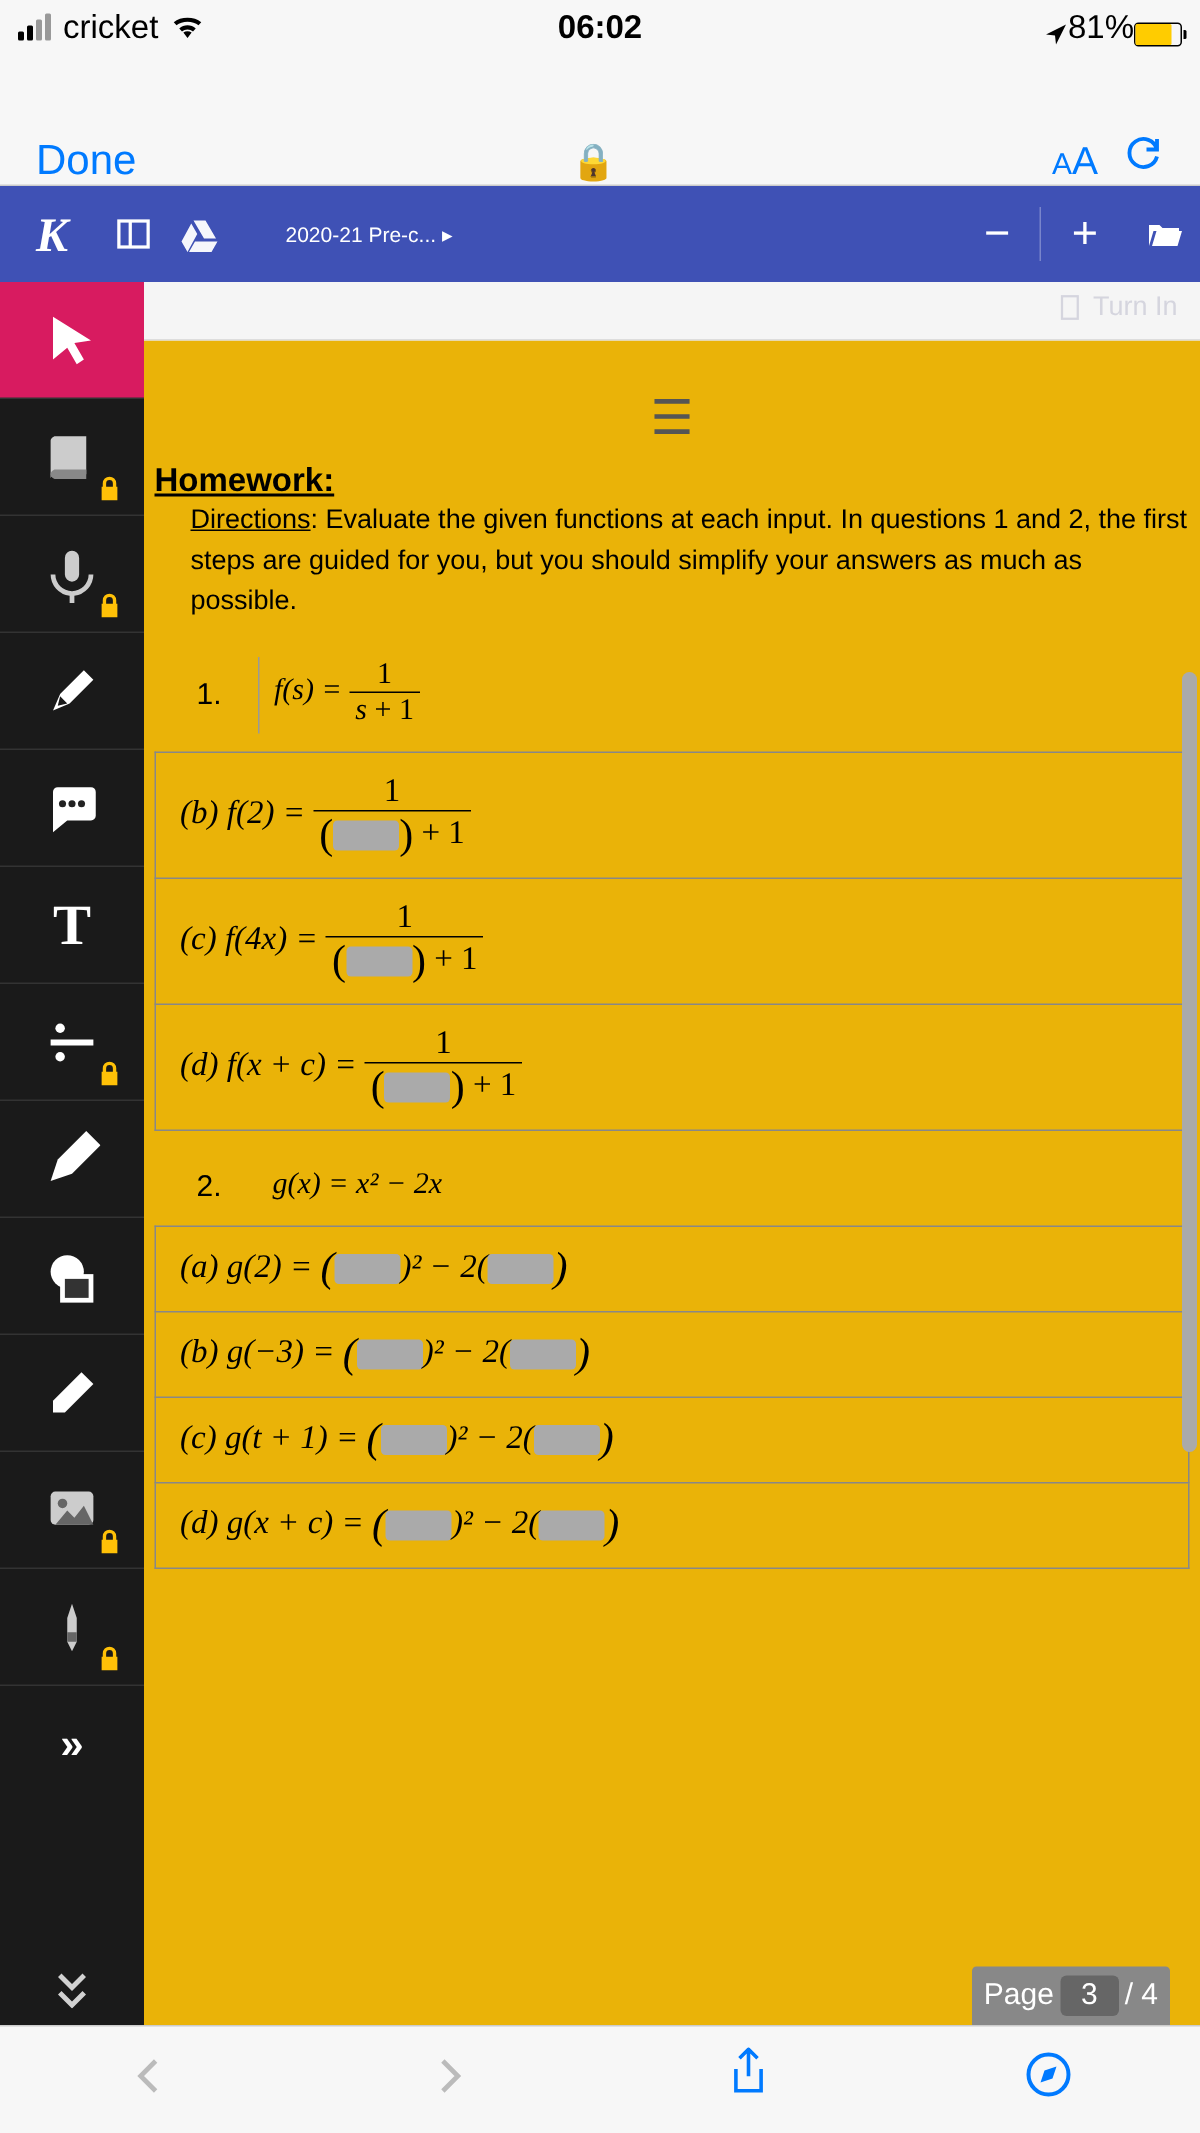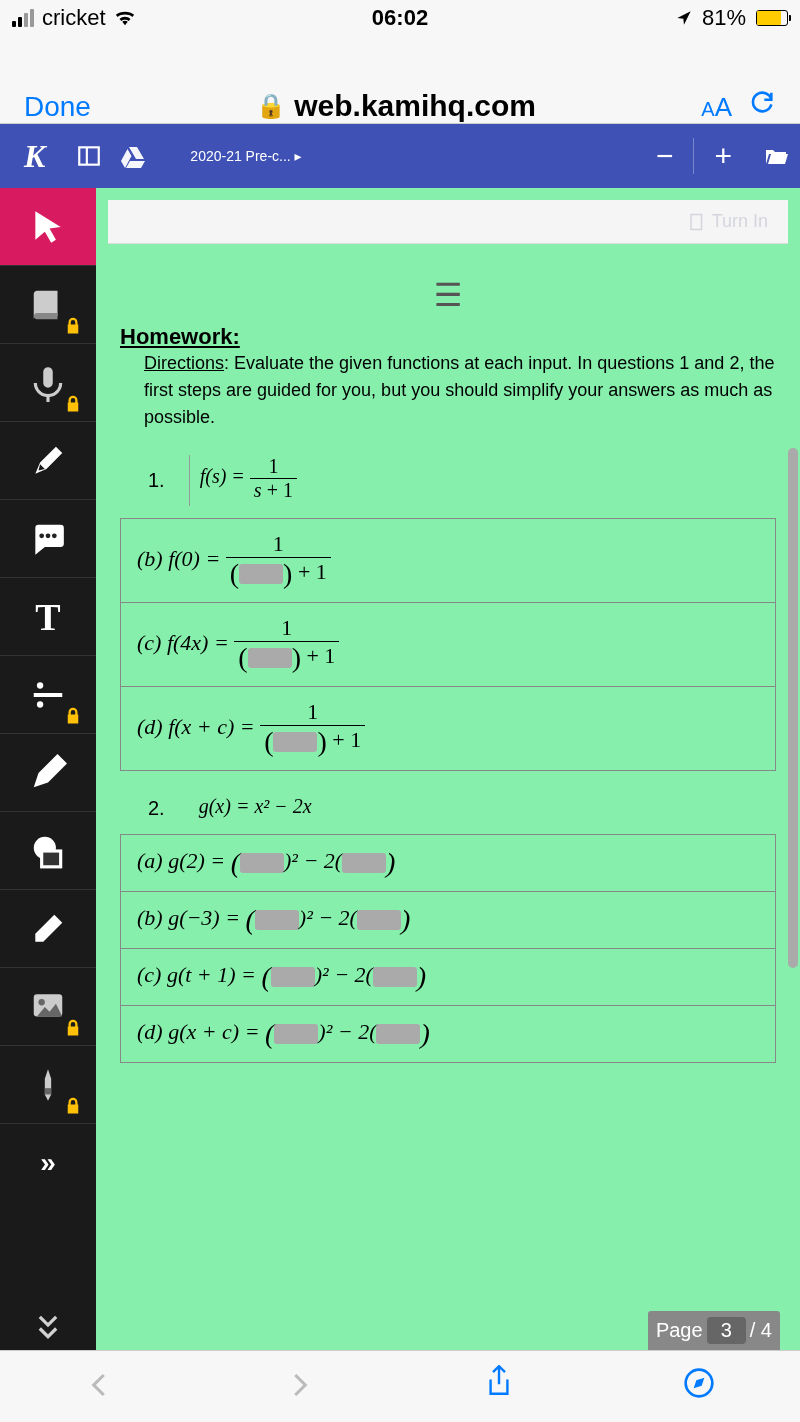--- a/index.html
+++ b/index.html
@@ -1,21 +1,21 @@
 <!DOCTYPE html>
 <html><head>
   <meta charset="utf-8">
   <style>
     * { margin: 0; padding: 0; box-sizing: border-box; }
     body { font-family: -apple-system, BlinkMacSystemFont, sans-serif; background: #f0f0f0; width: 800px; height: 1422px; overflow: hidden; position: relative; }
     
     .status-bar { height: 36px; background: #f7f7f7; display: flex; align-items: center; justify-content: space-between; padding: 0 12px; font-size: 22px; font-weight: 500; }
     .status-left { display: flex; align-items: center; gap: 8px; }
     .status-center { position: absolute; left: 50%; transform: translateX(-50%); font-weight: 600; }
-    .status-right { display: flex; align-items: center; gap: 10px; }
+    .status-right { display: flex; align-items: flex-end; gap: 0; }
     .signal-bars { display: flex; align-items: flex-end; gap: 2px; }
     .bar { width: 4px; background: #999; border-radius: 1px; }
     .bar.active { background: #000; }
     .bar1 { height: 6px; } .bar2 { height: 10px; } .bar3 { height: 14px; } .bar4 { height: 18px; }
     .wifi-icon { width: 22px; height: 16px; }
     .battery { width: 32px; height: 16px; border: 1.5px solid #000; border-radius: 3px; position: relative; }
     .battery::after { content: ''; position: absolute; right: -4px; top: 4px; width: 2px; height: 6px; background: #000; border-radius: 0 1px 1px 0; }
     .battery-fill { width: 81%; height: 100%; background: #ffcc00; border-radius: 1px; }
 
     .browser-bar { height: 88px; background: #f7f7f7; border-bottom: 1px solid #ccc; display: flex; align-items: flex-end; padding: 0 24px; gap: 16px; }
@@ -35,21 +35,21 @@
     .tb-btn { font-size: 30px; font-weight: 300; padding: 0 8px; }
     .folder-i { width: 28px; height: 24px; }
 
     .main-area { display: flex; height: calc(1422px - 36px - 88px - 64px - 72px); }
     .sidebar { width: 96px; background: #1a1a1a; display: flex; flex-direction: column; }
     .sidebar-tool { height: 78px; display: flex; align-items: center; justify-content: center; position: relative; border-bottom: 1px solid #333; }
     .sidebar-tool.active { background: #d81b60; }
     .tool-svg { width: 38px; height: 38px; }
     .tool-lock { position: absolute; bottom: 8px; right: 14px; width: 18px; height: 18px; fill: #ffc107; }
 
-    .document { flex: 1; background: #86efac; overflow-y: auto; position: relative; padding: 24px; }
+    .document { flex: 1; background: #eab308; overflow-y: auto; position: relative; padding: 7px; }
     .doc-header-bar { height: 44px; background: #f5f5f5; border-bottom: 1px solid #ddd; margin: -12px -12px 12px -12px; display: flex; align-items: center; justify-content: flex-end; padding: 0 20px; }
     .turn-in { color: #c0c0d0; font-size: 18px; display: flex; align-items: center; gap: 6px; opacity: 0.6; }
     .menu-icon { font-size: 32px; color: #555; text-align: center; padding: 20px 0 10px; }
     .hw-title { font-size: 22px; font-weight: 700; text-decoration: underline; }
     .directions { font-size: 18px; line-height: 1.5; margin-left: 24px; }
     .directions-label { text-decoration: underline; }
     
     .problem-block { margin-top: 24px; }
     .problem-header { display: flex; align-items: center; gap: 24px; padding-left: 28px; font-size: 20px; }
     .func-def { font-family: 'Times New Roman', serif; font-style: italic; border-left: 1px solid #999; padding-left: 10px; padding-bottom: 4px; }
@@ -99,21 +99,20 @@
     <div class="battery">
         <div class="battery-fill"></div>
       </div>
   </div>
 </div>
 
 <div class="browser-bar">
   <span class="done-link">Done</span>
   <div class="url-area">
     <span class="lock-icon">🔒</span>
-    <span>web.kamihq.com</span>
   </div>
   <span class="text-scale"><span style="font-size:20px">A</span>A</span>
   <span class="refresh">
     <svg width="28" height="28" viewBox="0 0 24 24">
         <path fill="none" stroke="#007aff" stroke-width="2.2" d="M20 4v6h-6M20 10A8 8 0 1 0 20 14"></path>
       </svg>
   </span>
 </div>
 
 <div class="app-toolbar">
@@ -260,21 +259,21 @@
           <span style="font-style:italic">f(s) = </span>
           <span class="frac">
               <span class="num">1</span>
               <span class="den"><i>s</i><span> + 1</span></span>
             </span>
         </span>
       </div>
       <table class="qtable">
         <tbody>
         <tr>
-              <td class="eq-line"><span>(b)  f(0) = </span><span class="frac">
+              <td class="eq-line"><span>(b)  f(2) = </span><span class="frac">
                   <span class="num">1</span>
                   <span class="den"><span class="big-paren">(</span><span class="blank"></span><span class="big-paren">)</span><span> + 1</span></span>
                 </span></td>
             </tr>
         <tr>
               <td class="eq-line"><span>(c)  f(4x) = </span><span class="frac">
                   <span class="num">1</span>
                   <span class="den"><span class="big-paren">(</span><span class="blank"></span><span class="big-paren">)</span><span> + 1</span></span>
                 </span></td>
             </tr>

